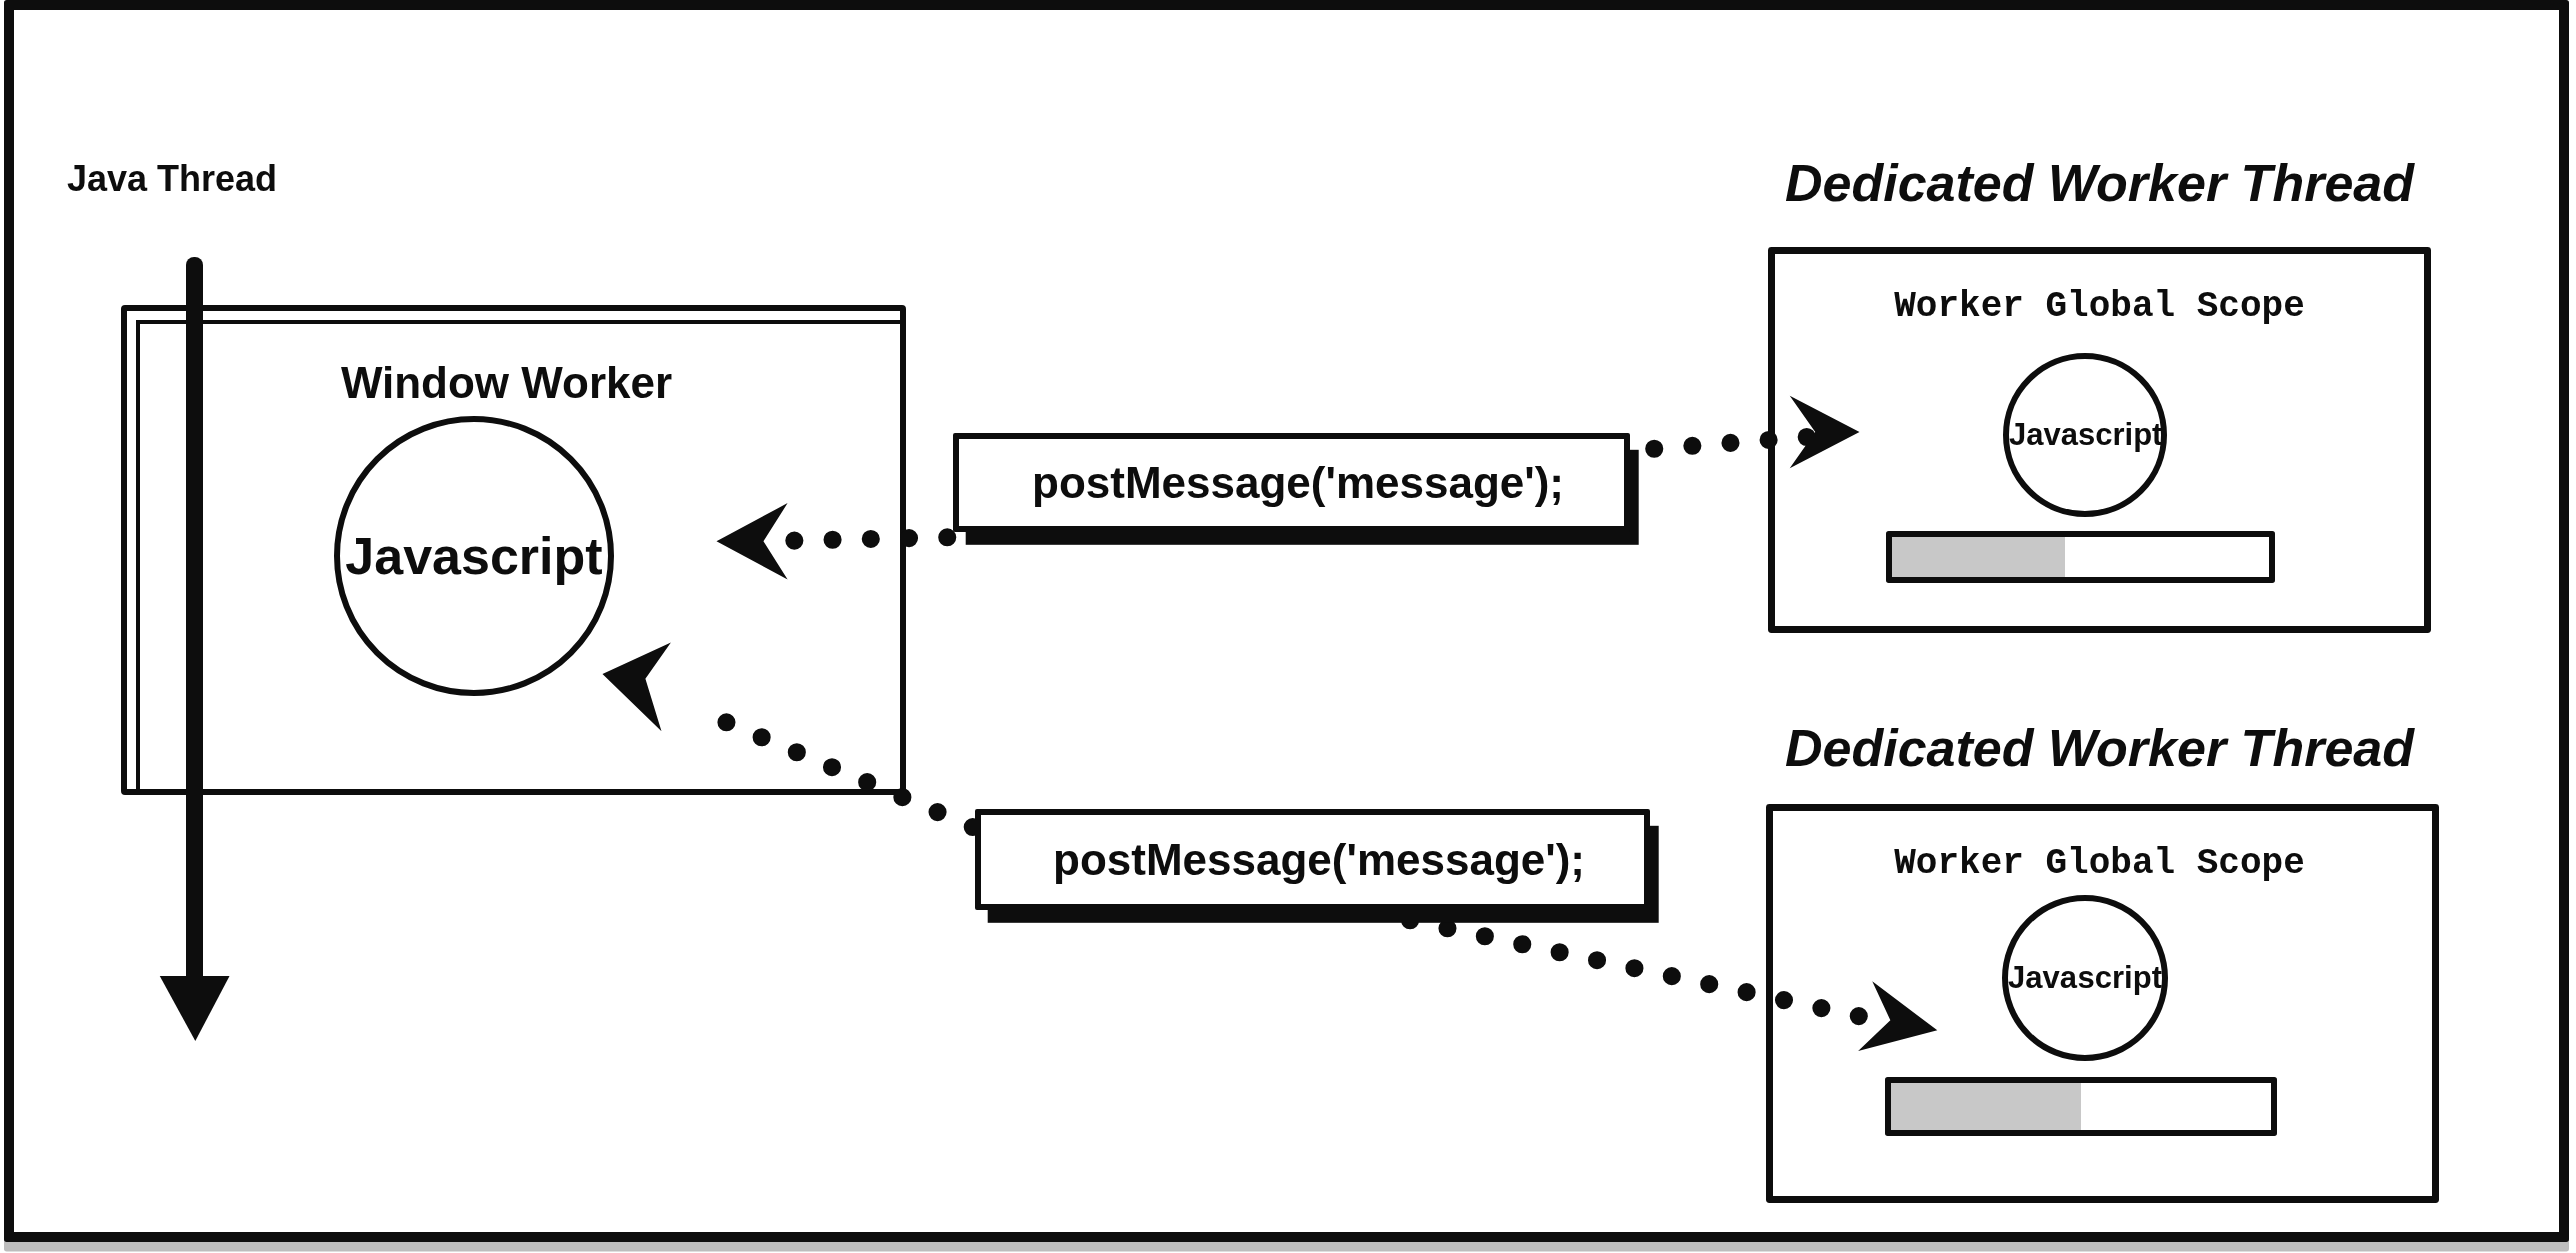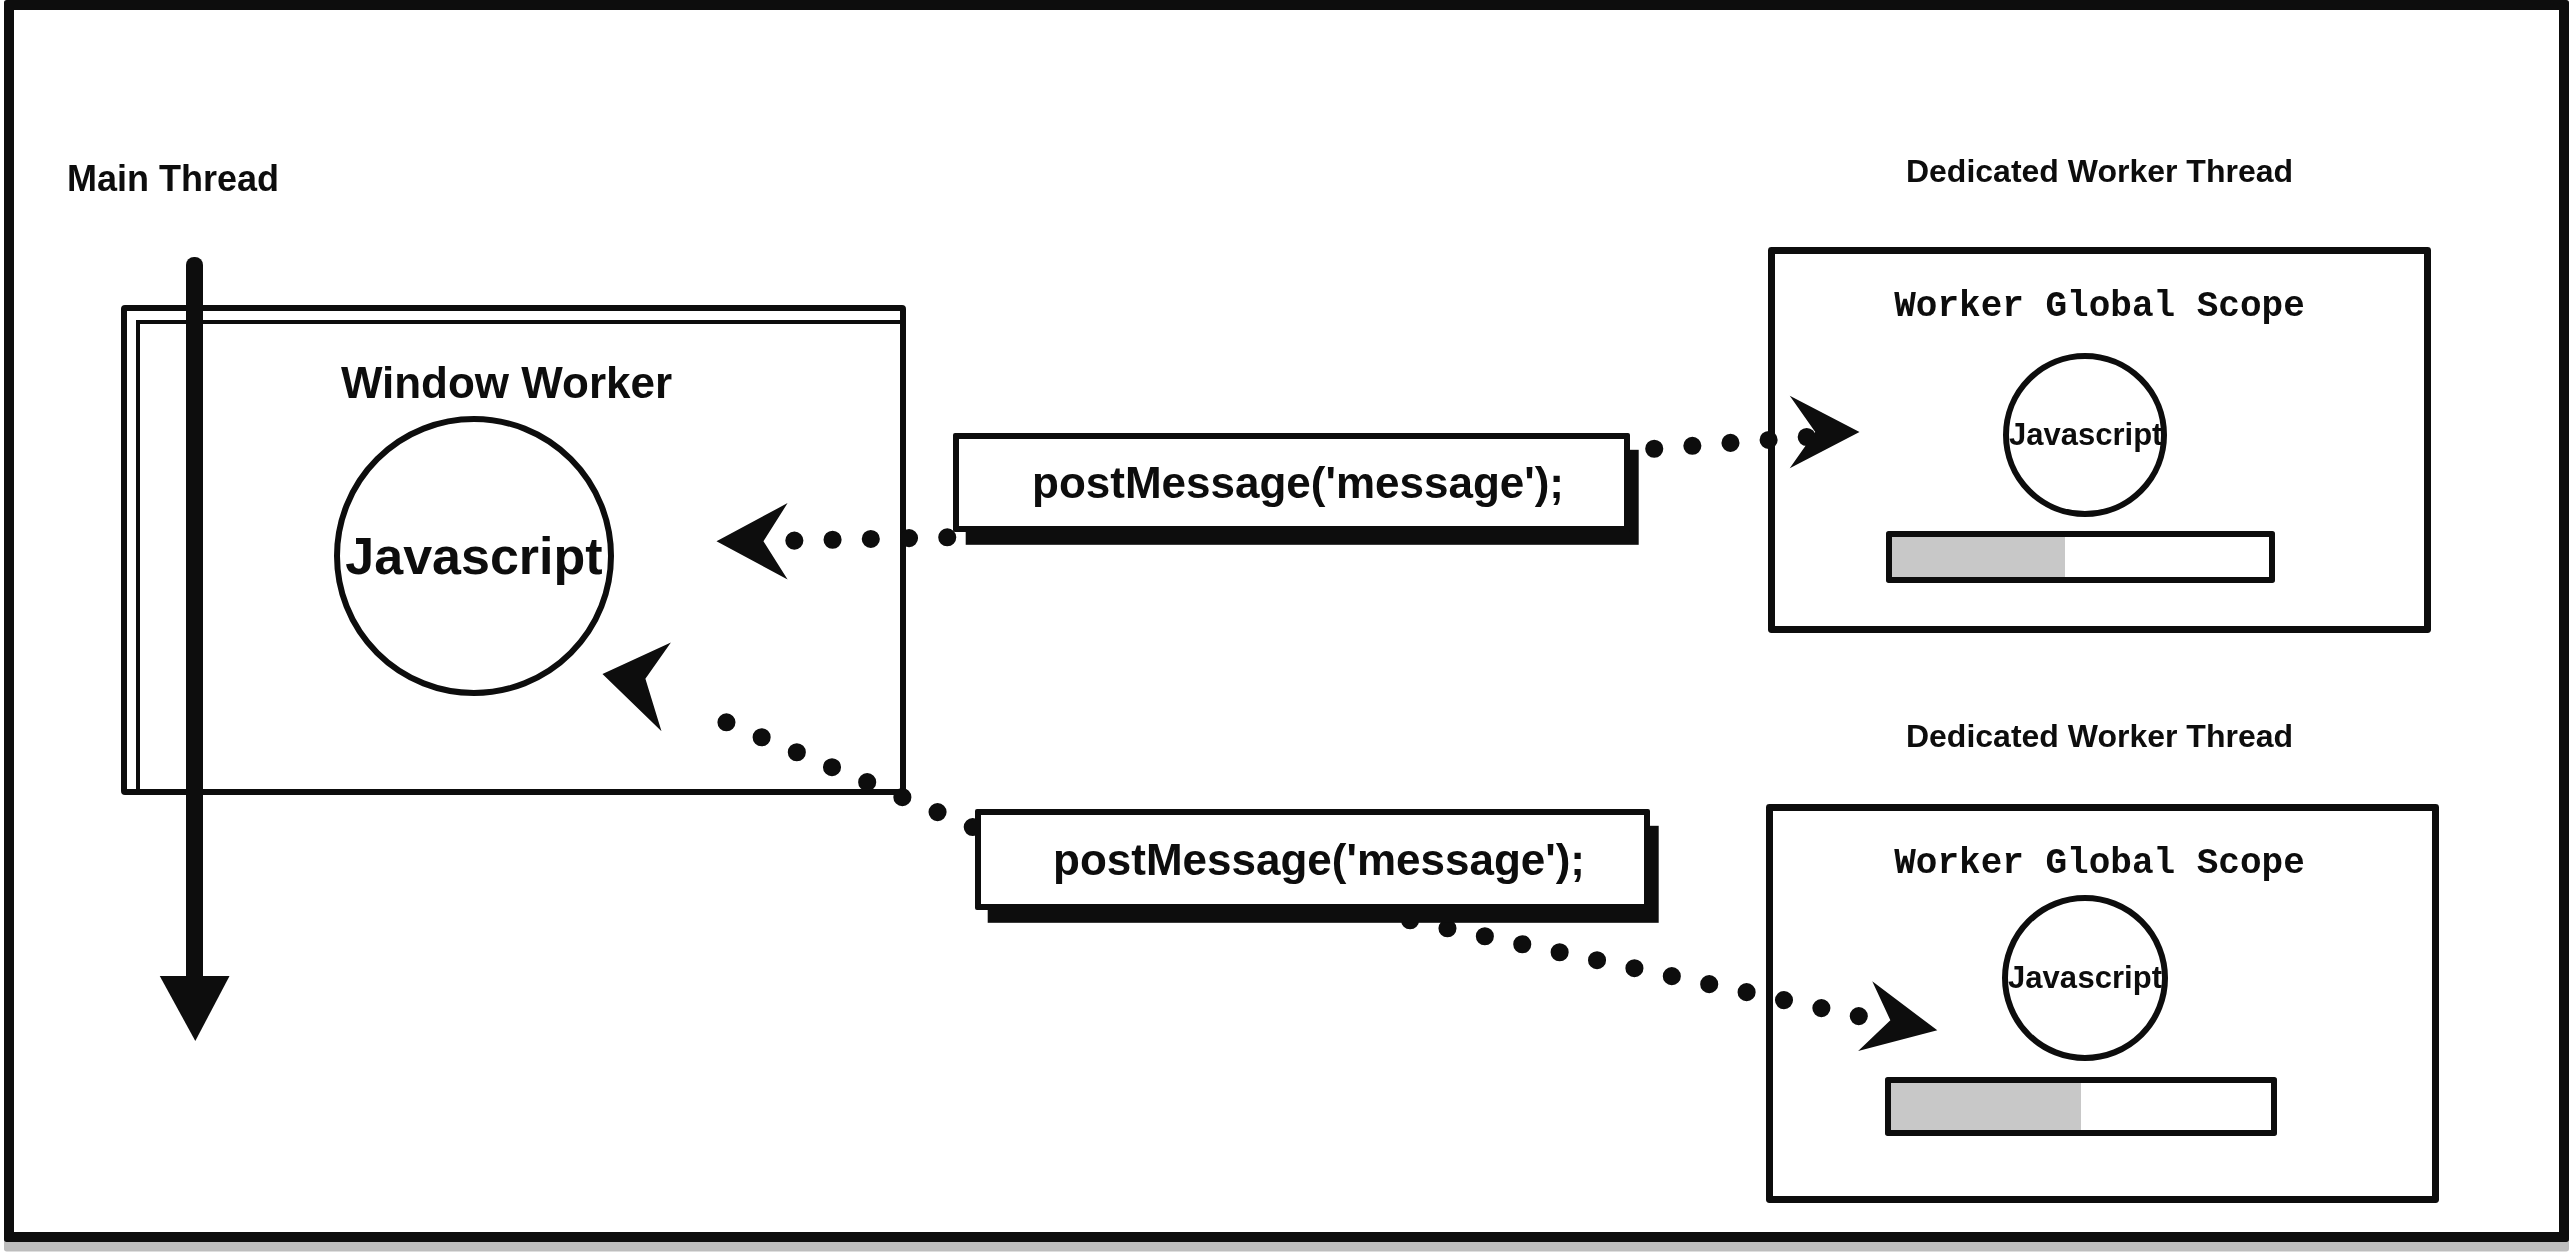--- a/index.html
+++ b/index.html
@@ -54,21 +54,21 @@
     border:6px solid var(--ink);background:var(--paper);
     box-shadow:10.7px 14.8px 0 -2px var(--ink);
     display:flex;align-items:center;justify-content:center;
     border-radius:2px;z-index:3;
   }
   .pm-box .txt{font-size:44px;margin-left:13px;}
   .pm1{left:953px;top:433px;width:665px;height:87px;}
   .pm2{left:975px;top:809px;width:663px;height:89px;}
 
   
-  .worker-title{width:657px;font-size:32px;}
+  .worker-title{width:657px;font-size:52px;font-style:italic;}
   .wt1{left:1771px;top:153px;}
   .wt2{left:1771px;top:718px;}
   .worker-box{border:7.4px solid var(--ink);border-radius:3.4px;background:var(--paper);}
   .wb1{left:1768px;top:247px;width:649px;height:372px;}
   .wb2{left:1766px;top:804px;width:659px;height:385px;}
   .wgs{width:637px;font-size:36px;font-family:Liberation Mono, monospace;}
   .wgs1{left:1781px;top:286px;}
   .wgs2{left:1781px;top:843px;}
   .w-circle{
     border:6px solid var(--ink);border-radius:50%;
@@ -86,21 +86,21 @@
   svg.overlay{position:absolute;left:0;top:0;z-index:2;pointer-events:none;}
 </style>
 </head>
 <body>
 
 <div class="canvas">
 
   <div class="abs frame"></div>
 
 
-  <div class="abs txt main-thread-label">Main Thread</div>
+  <div class="abs txt main-thread-label">Java Thread</div>
   <div class="abs mt-line"></div>
 
   <div class="abs wc-box"></div>
   <div class="abs txt center wc-title">Window Worker</div>
   <div class="abs js-circle">
     <span class="txt">Javascript</span>
   </div>
 
   <div class="abs pm-box pm1">
     <span class="txt">postMessage('message');</span>

